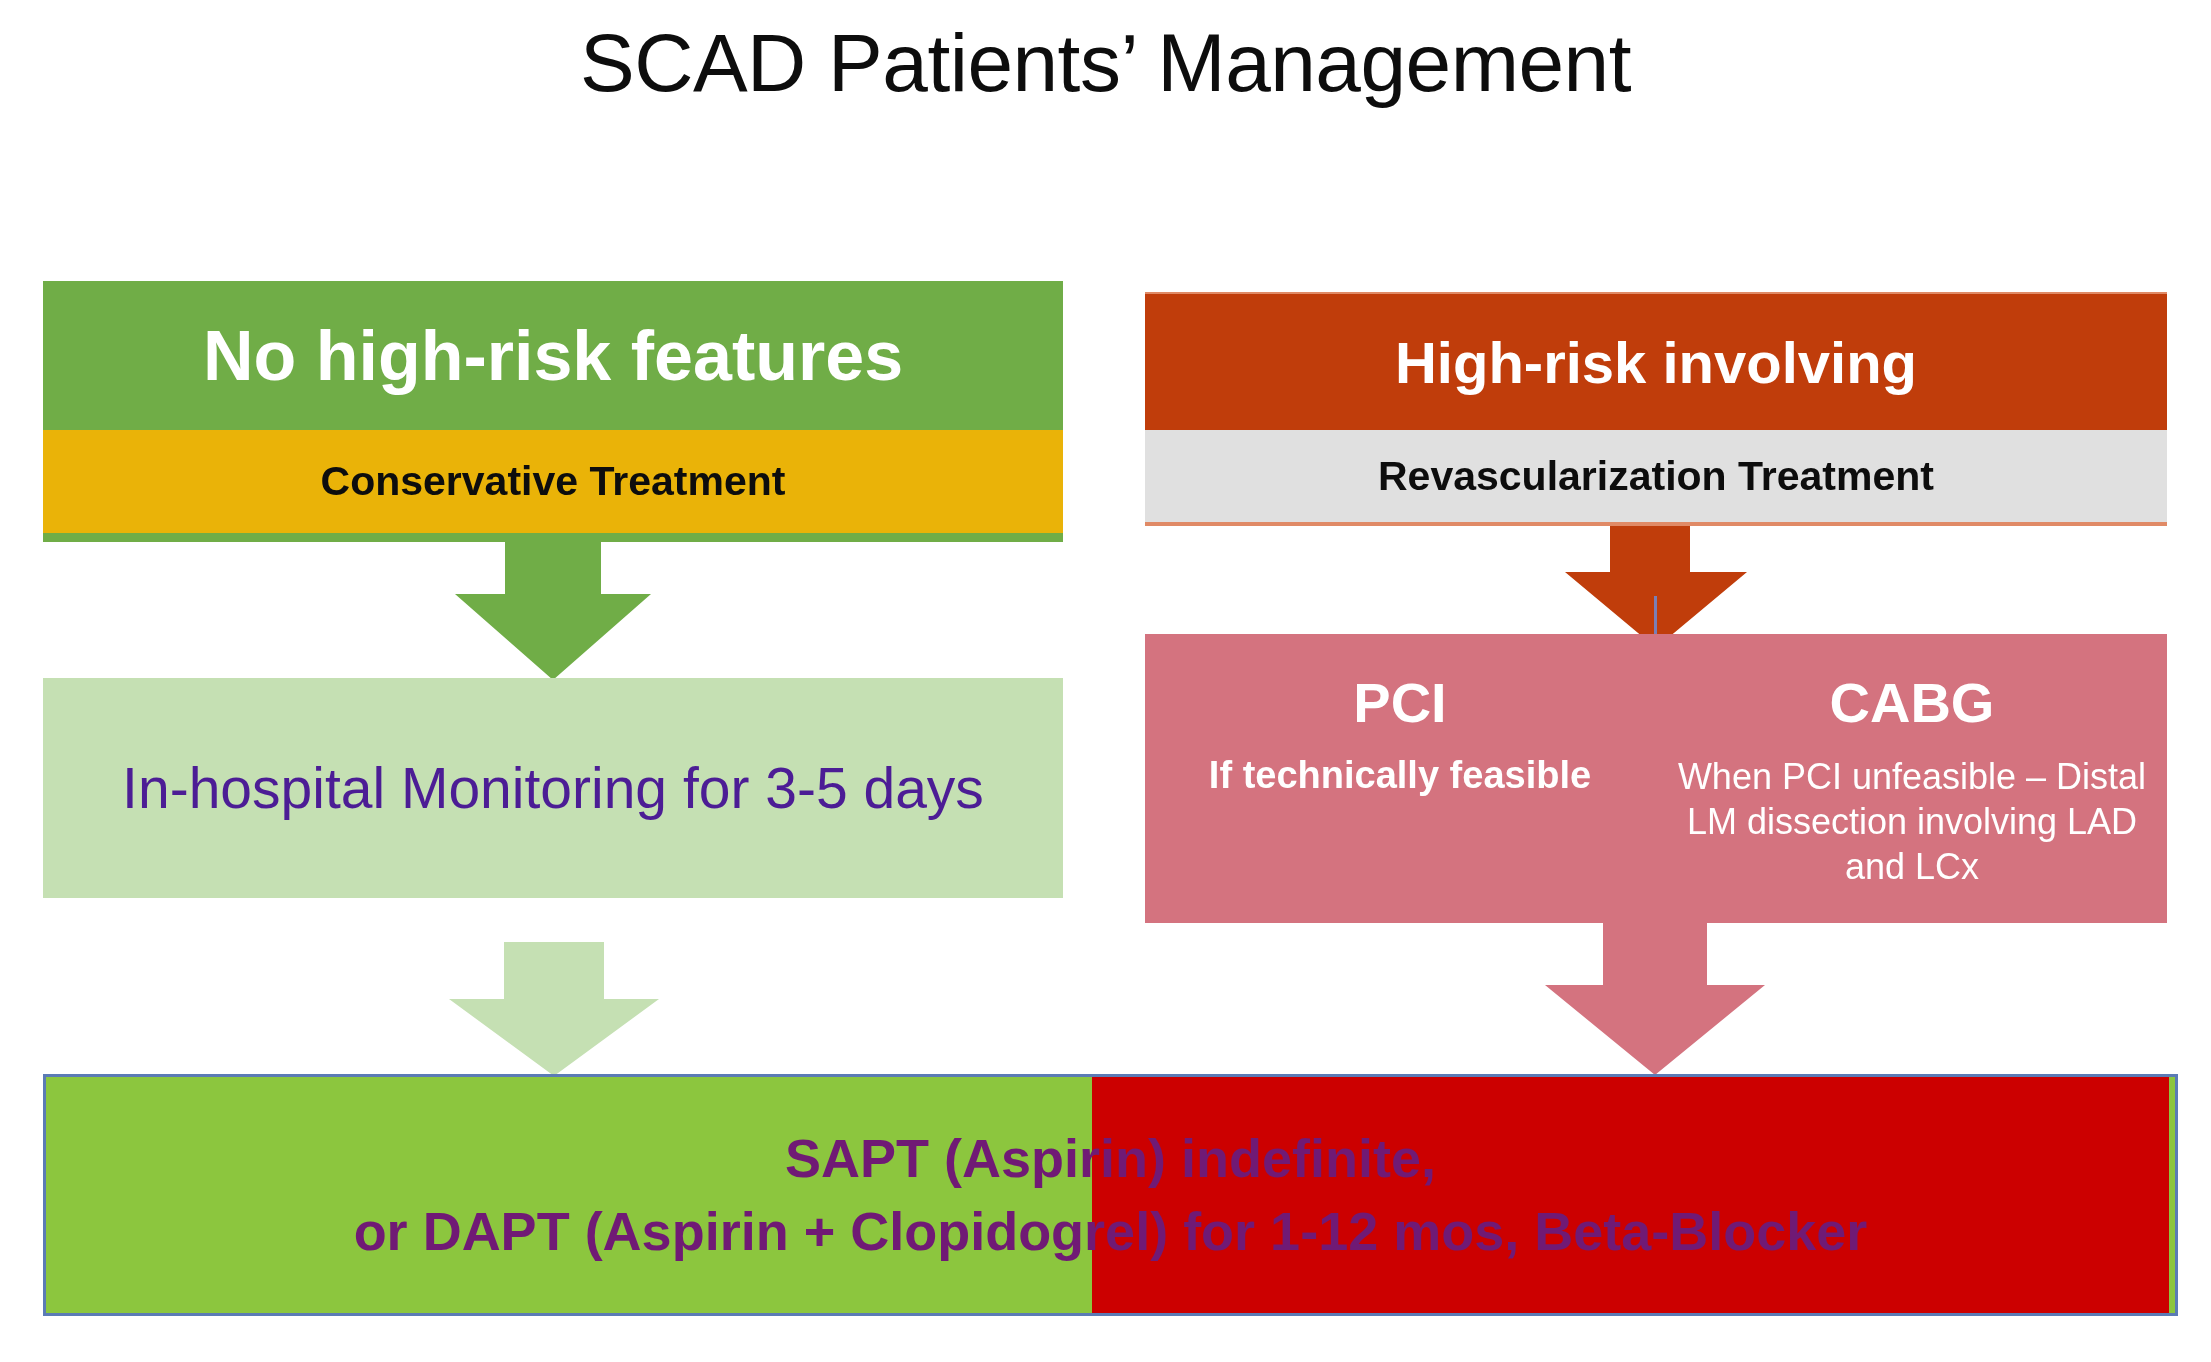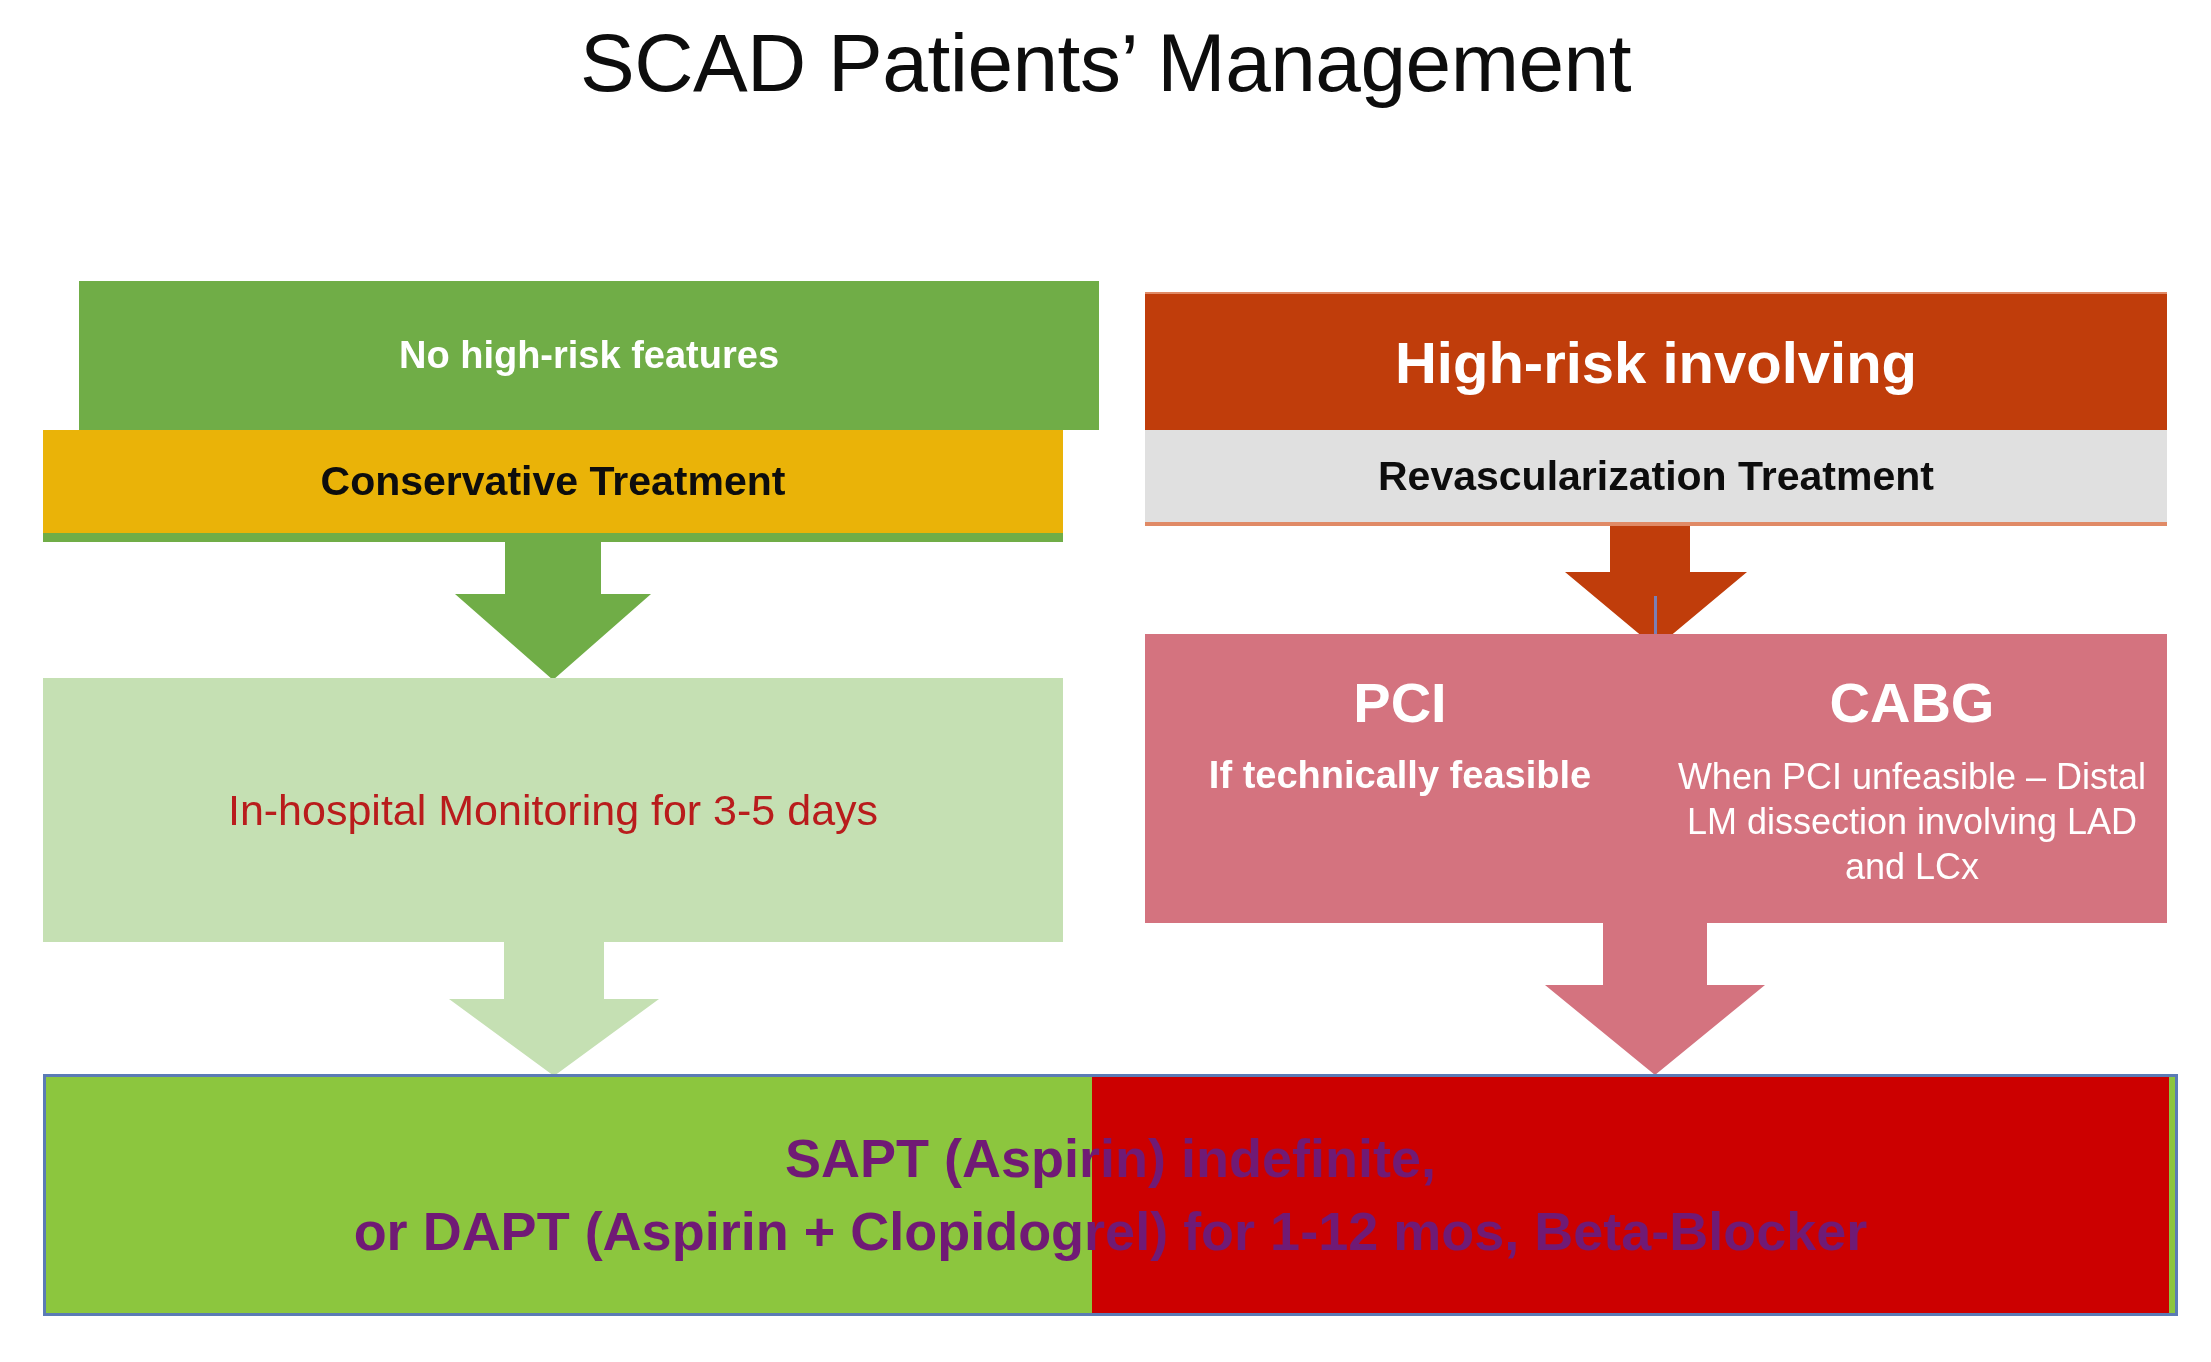--- a/index.html
+++ b/index.html
@@ -43,23 +43,22 @@
   }
 
   
   #left-header {
     left: 43px;
     top: 281px;
     width: 1020px;
     height: 149px;
     background: #70ad47;
     color: #ffffff;
-    font-size: 38px;
-    font-weight: bold;
-    margin-left: 36px;
+    font-size: 70px;
+    font-weight: bold;
   }
   #left-subheader {
     left: 43px;
     top: 430px;
     width: 1020px;
     height: 103px;
     background: #eab308;
     color: #0d0d0d;
     font-size: 41px;
     font-weight: bold;
@@ -70,24 +69,24 @@
     top: 533px;
     width: 1020px;
     height: 9px;
     background: #70ad47;
   }
 
   #left-mid-box {
     left: 43px;
     top: 678px;
     width: 1020px;
-    height: 264px;
+    height: 220px;
     background: #c5e0b3;
-    color: #b91c1c;
-    font-size: 43px;
+    color: #4c1d95;
+    font-size: 57px;
     font-weight: 400;
   }
 
   
   #right-header {
     left: 1145px;
     top: 292px;
     width: 1022px;
     height: 138px;
     background: #c03d0b;

